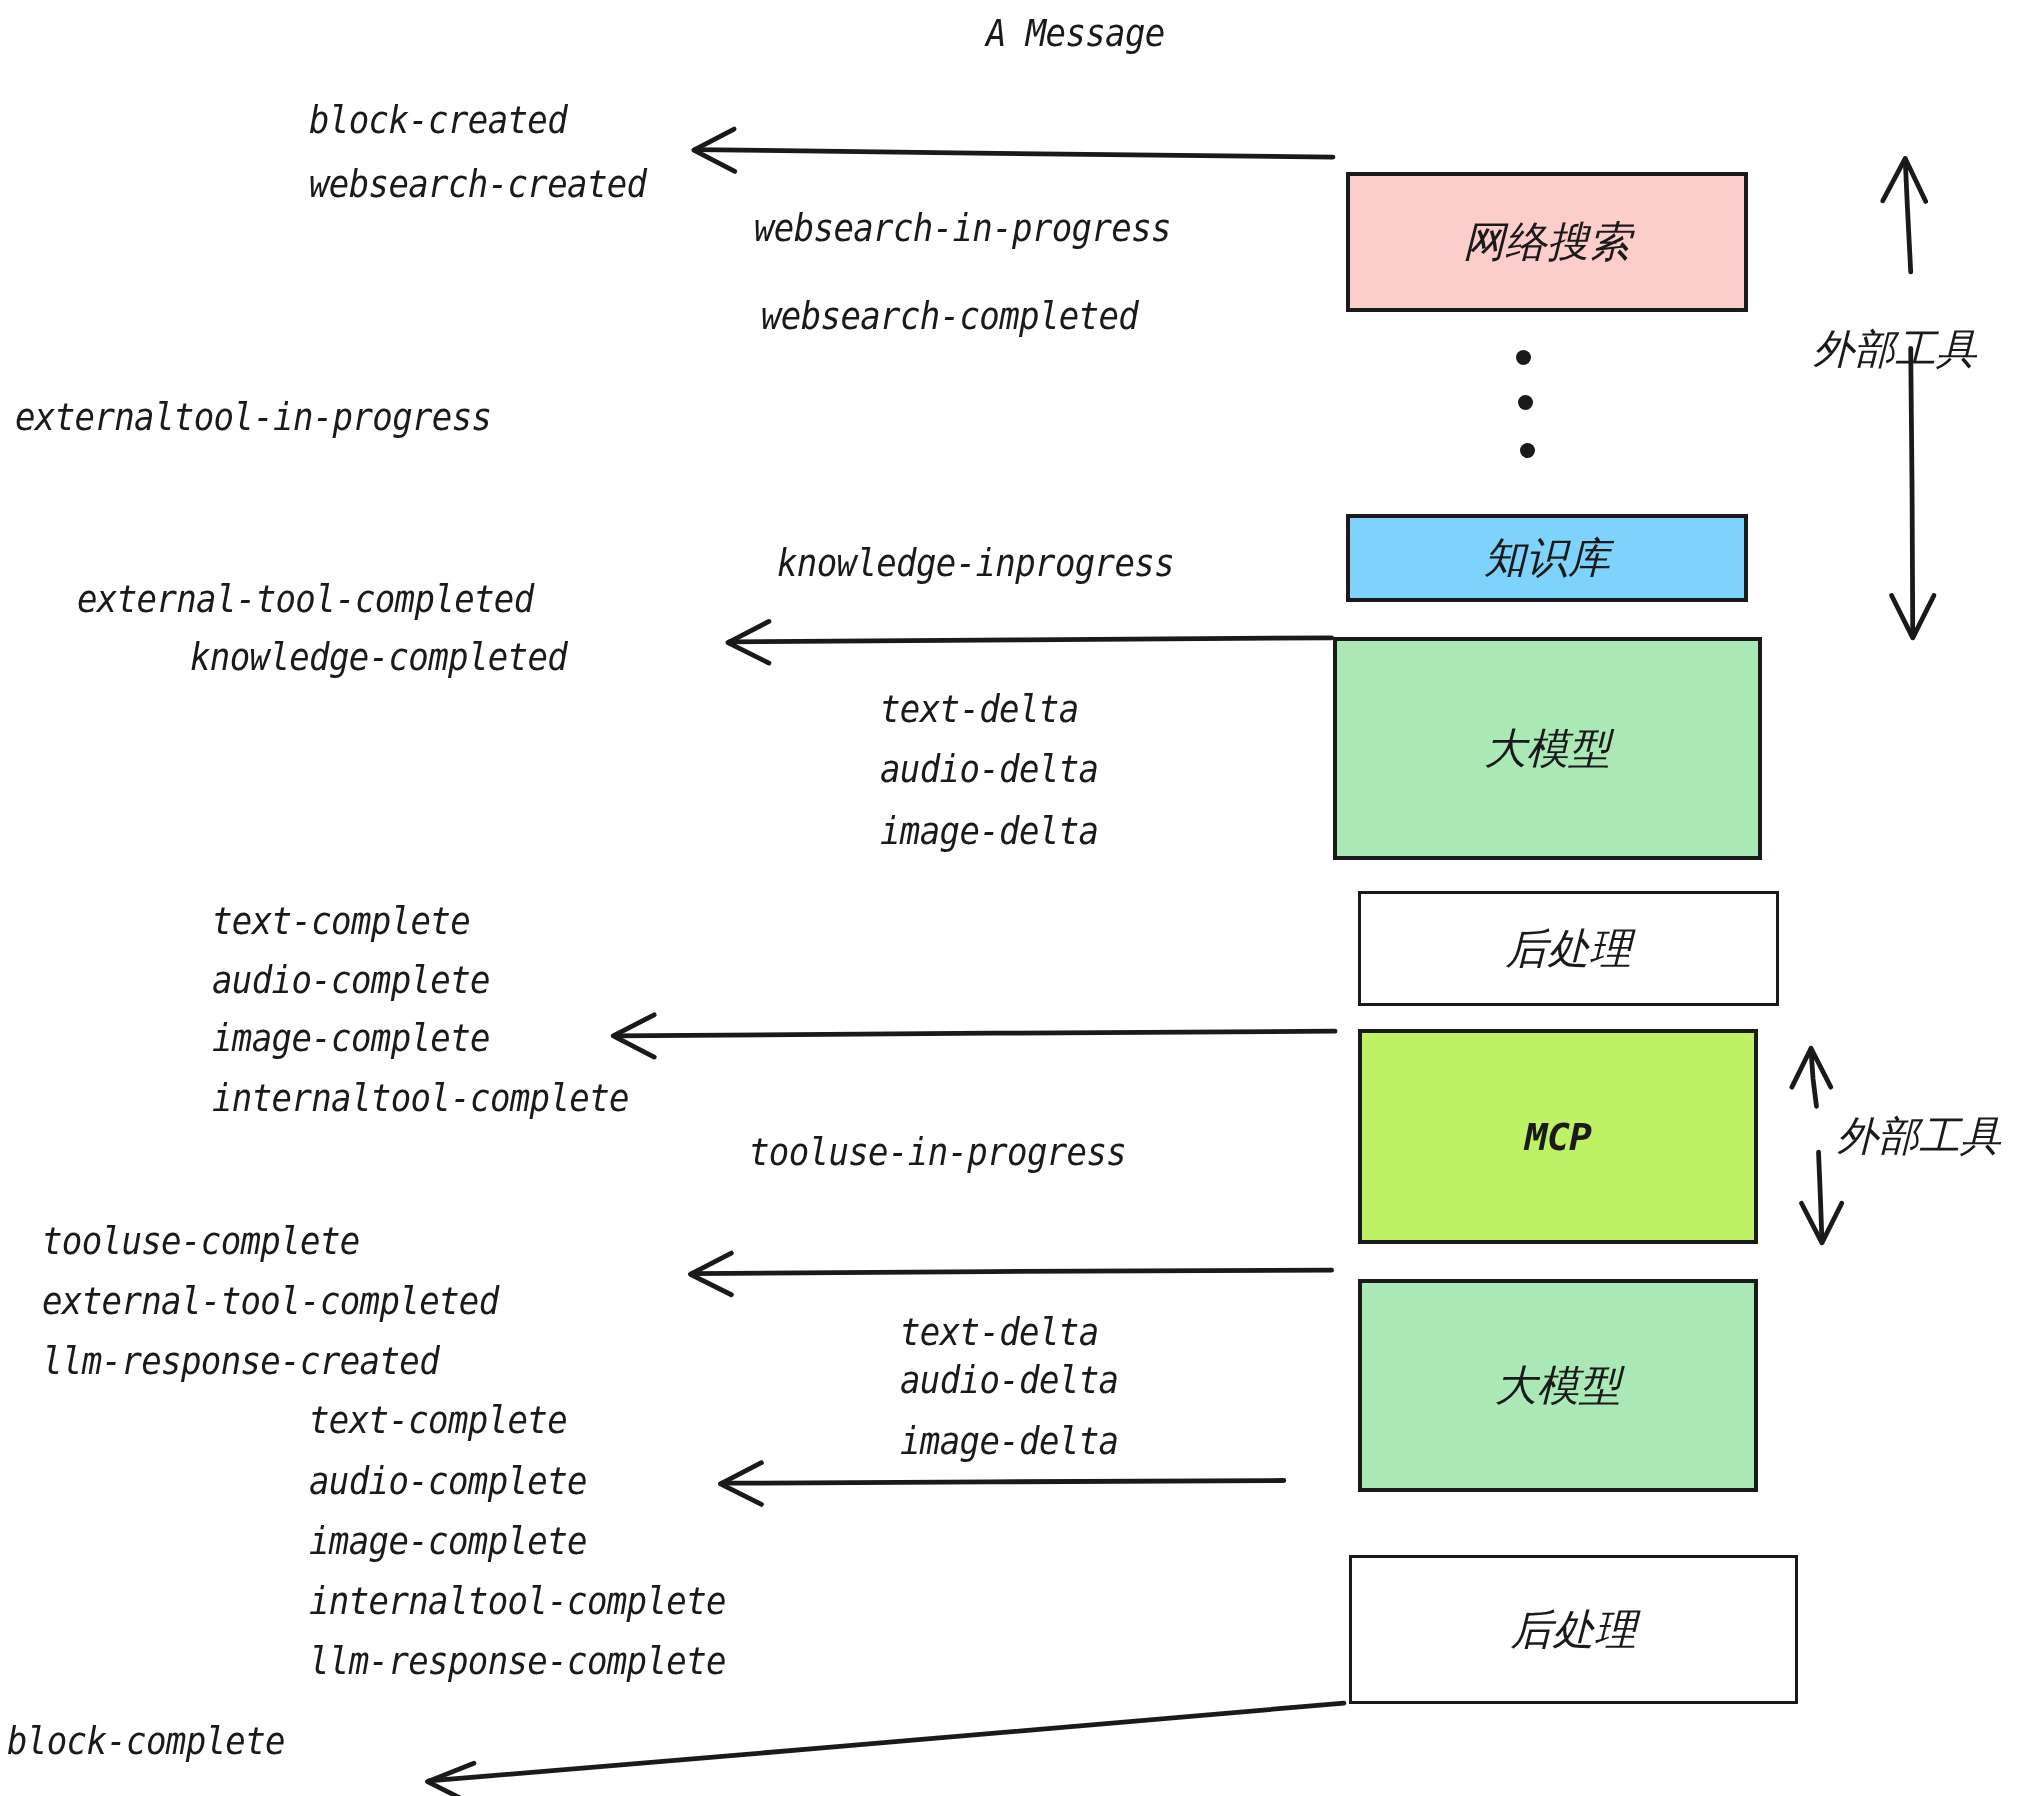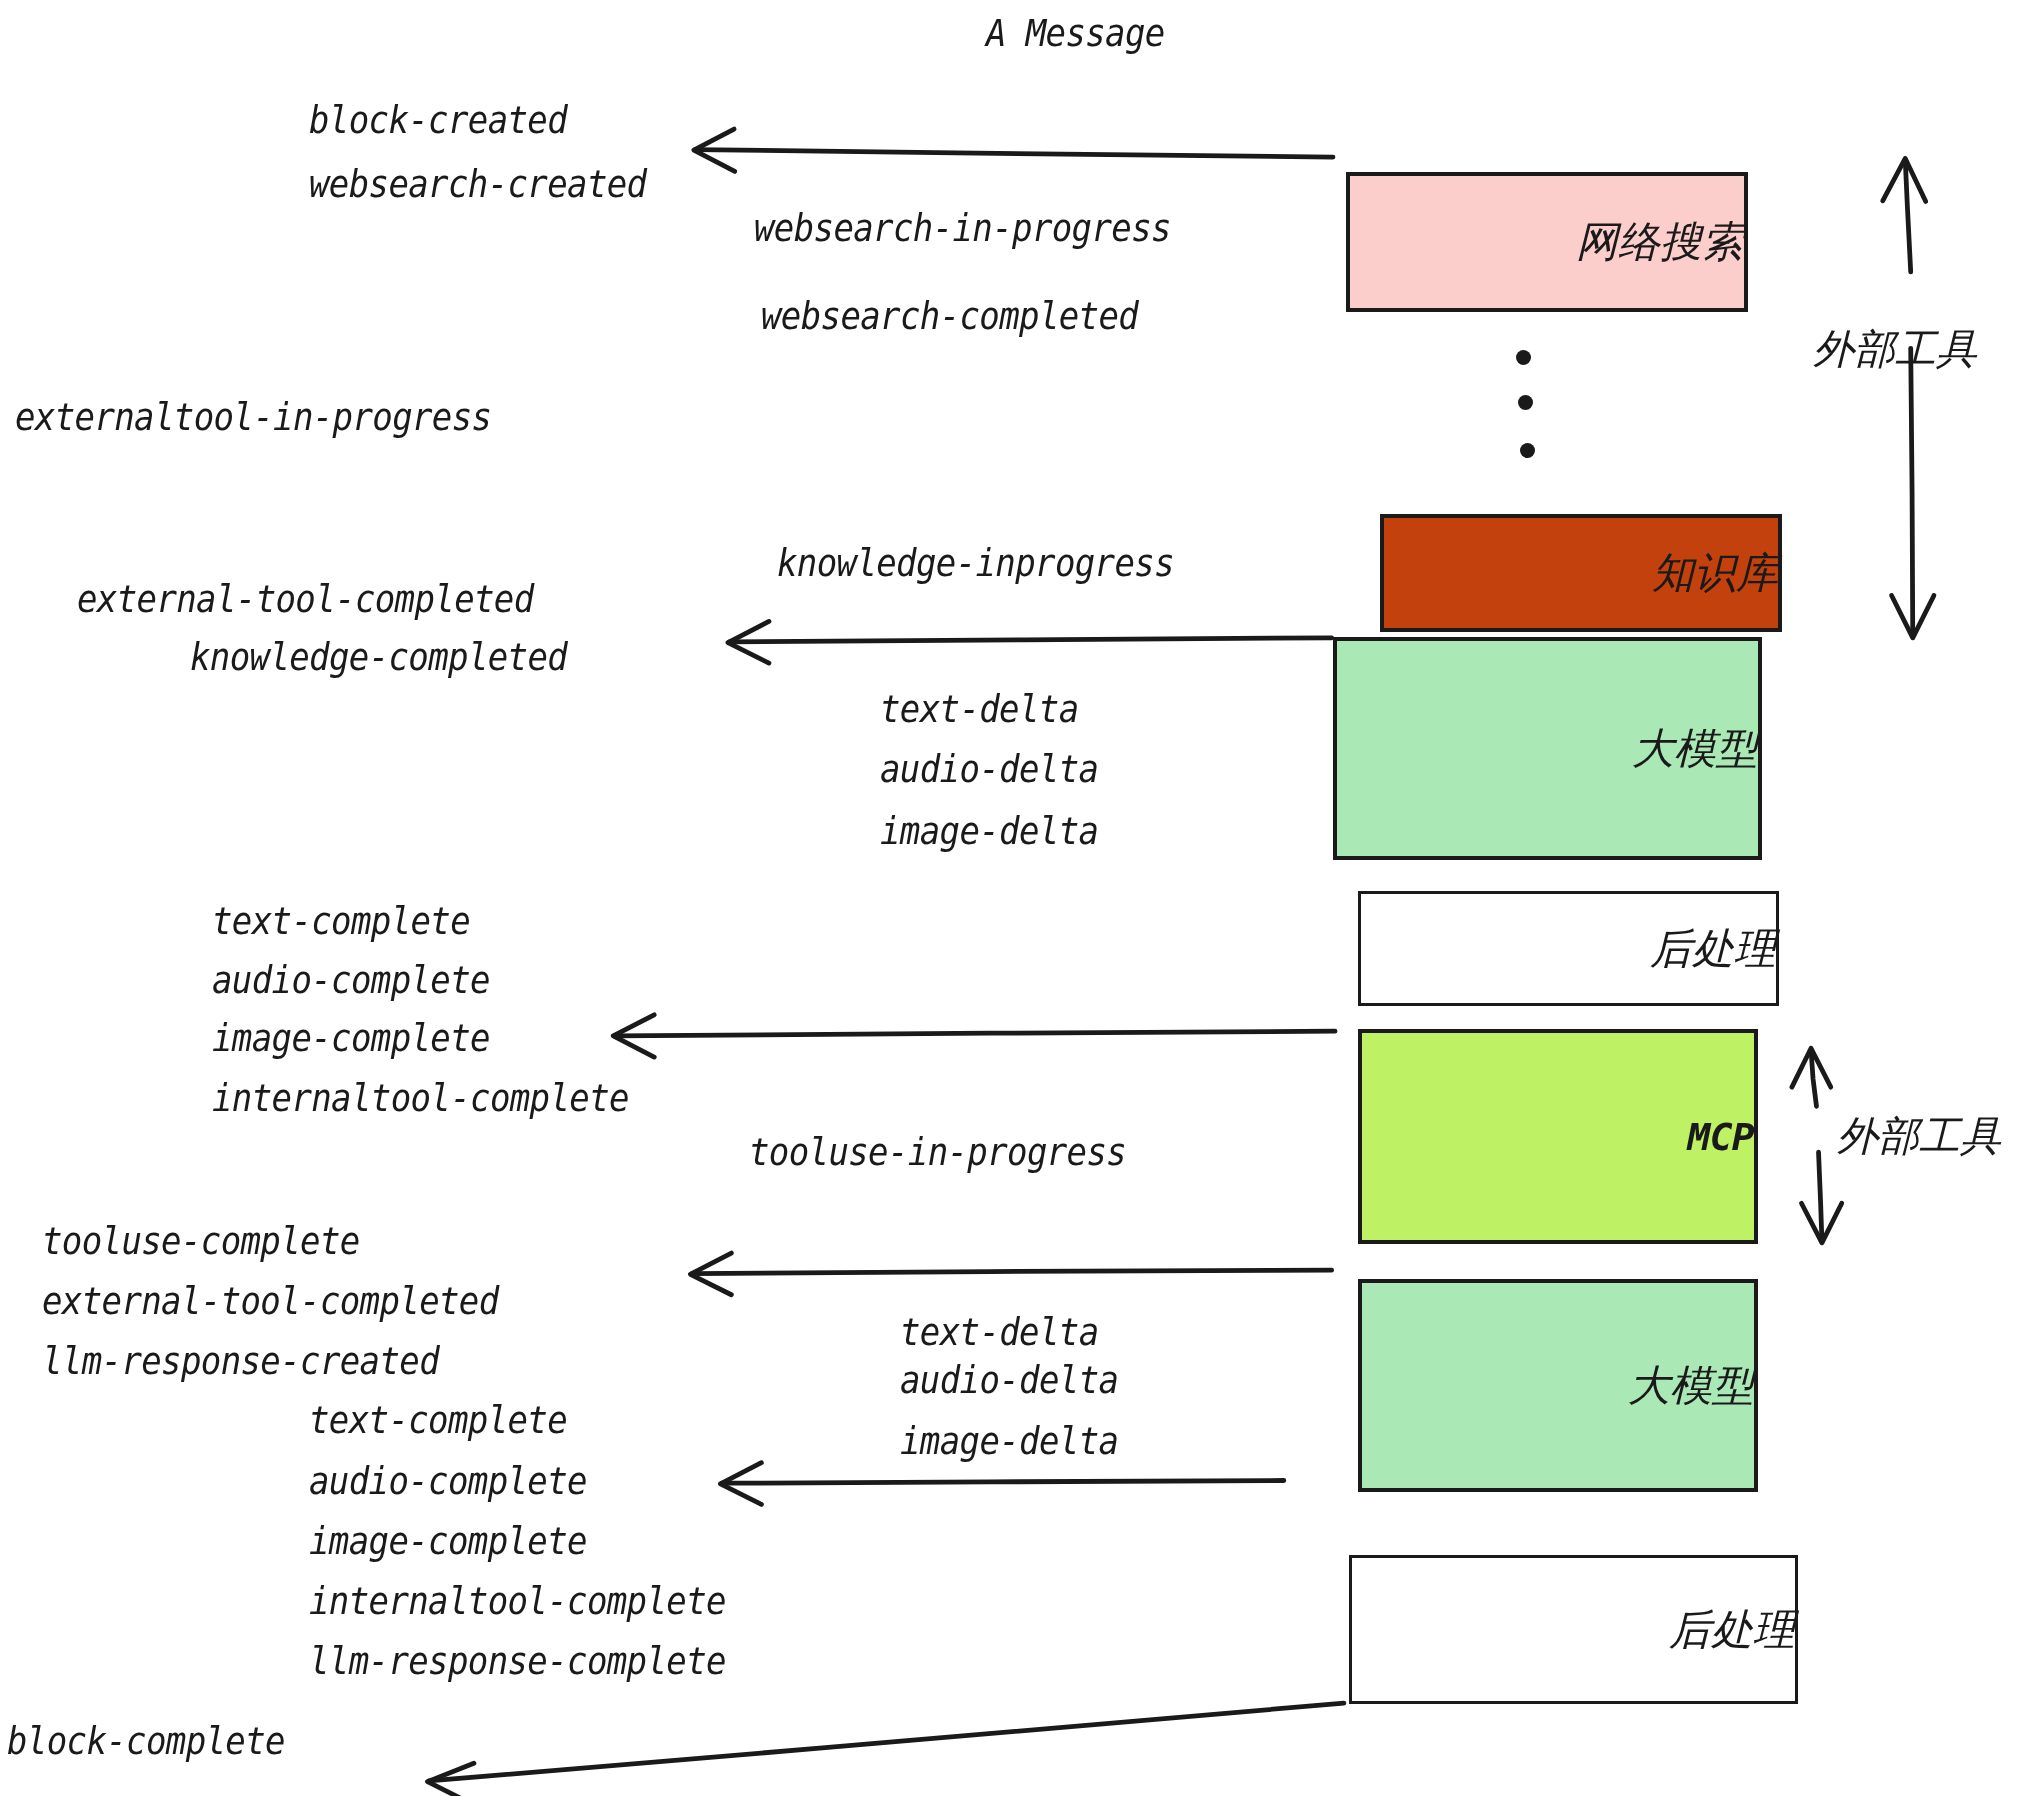--- a/index.html
+++ b/index.html
@@ -37,21 +37,21 @@
     line-height: 1;
     transform: scaleX(0.92);
     transform-origin: left center;
   }
   .node {
     position: absolute;
     box-sizing: border-box;
     border: 4.1px solid #1a1a1a;
     display: flex;
     align-items: center;
-    justify-content: flex-end;
+    justify-content: center;
     color: #1a1a1a;
   }
   .node-label {
     font-family: "DejaVu Sans", "Liberation Sans", sans-serif;
     font-size: 42px;
     line-height: 1;
     white-space: pre;
   }
   .node.mcp .node-label {
     font-family: "DejaVu Sans Mono", "Liberation Mono", monospace;
@@ -90,21 +90,21 @@
 <body>
 
 <div id="stage">
 
   <div class="title" style="left:986px; top:15px;">A Message</div>
 
   <div class="node" style="left:1346px; top:172px; width:402px; height:140px; background:#fbcdcb;">
     <span class="node-label">网络搜索</span>
   </div>
 
-  <div class="node" style="left:1346px; top:514px; width:402px; height:118px; background:#c2410c;margin-left:34px;">
+  <div class="node" style="left:1346px; top:514px; width:402px; height:88px; background:#7dd3fc;">
     <span class="node-label">知识库</span>
   </div>
 
   <div class="node" style="left:1333px; top:637px; width:429px; height:223px; background:#aae9b6;">
     <span class="node-label">大模型</span>
   </div>
 
   <div class="node plain" style="left:1358px; top:891px; width:421px; height:115px; background:#ffffff;">
     <span class="node-label">后处理</span>
   </div>

